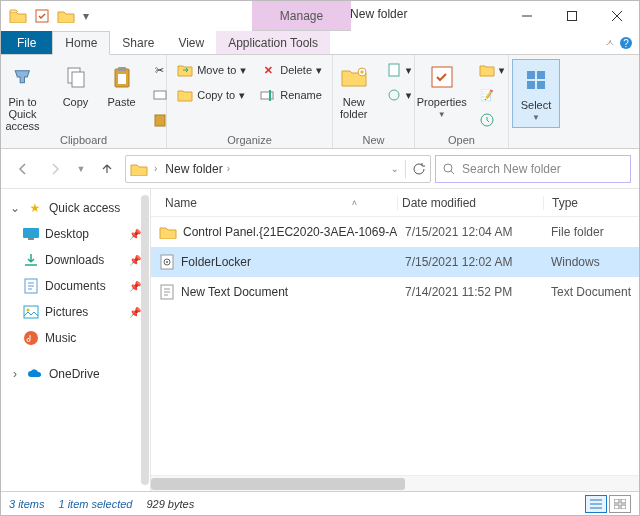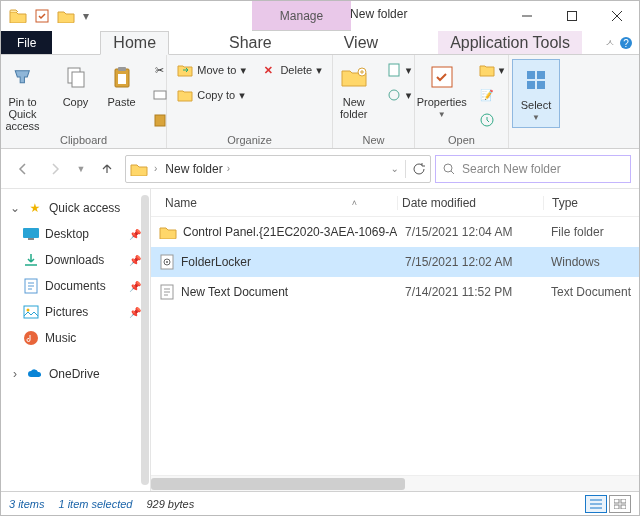--- a/index.html
+++ b/index.html
@@ -6,22 +6,22 @@
 body { width: 640px; height: 516px; background: #fff; font-size: 12px; color: #333; position: relative; border: 1px solid #bbb; }
 .titlebar { height: 30px; display: flex; align-items: center; background: #fff; }
 .qat { display: flex; gap: 2px; padding: 0 6px; align-items: center; }
 .qat-icon { width: 22px; height: 22px; display:flex; align-items:center; justify-content:center; }
 .title-center { flex: 1; display: flex; justify-content: center; align-items: stretch; height: 100%; position: relative; }
 .ctx-tab { background: #e9c8e9; border-bottom: 1px solid #ccc; padding: 0 28px; display: flex; align-items: center; color: #555; font-size: 12px; }
 .wintitle { position: absolute; left: 62%; top: 6px; font-size: 12px; color: #333; }
 .wincontrols { display: flex; }
 .wctl { width: 45px; height: 30px; display:flex; align-items:center; justify-content:center; color:#333; }
 .tabbar { height: 24px; display: flex; align-items:stretch; border-bottom: 1px solid #d0d0d0; background:#fff; }
-.filemenu { background:#0f172a; color:#fff; padding: 0 16px; display:flex; align-items:center; font-size: 12px; }
-.tab { padding: 0 12px; display:flex; align-items:center; font-size: 16px; color:#444; border-right: 0; margin-left: 48px; }
+.filemenu { background:#0369a1; color:#fff; padding: 0 16px; display:flex; align-items:center; font-size: 12px; }
+.tab { padding: 0 12px; display:flex; align-items:center; font-size: 12px; color:#444; border-right: 0; }
 .tab.active { background:#f5f6f7; border: 1px solid #d0d0d0; border-bottom: 1px solid #f5f6f7; margin-bottom:-1px;}
 .tab.ctx { background:#f3e5f3; }
 .ribhelp { margin-left:auto; display:flex; align-items:center; padding-right:6px; gap:4px; color:#666; }
 .ribbon { height: 94px; background:#f5f6f7; display:flex; border-bottom:1px solid #d0d0d0; }
 .group { border-right:1px solid #e0e0e0; padding: 4px 6px 2px 6px; display:flex; flex-direction:column; justify-content:space-between; align-items:center; }
 .group-row { display:flex; align-items:flex-start; gap:6px; }
 .bigbtn { display:flex; flex-direction:column; align-items:center; justify-content:flex-start; width: 54px; font-size:11px; text-align:center; line-height:1.1; gap:3px; padding-top:2px;}
 .bigbtn .ico { width:32px; height:32px; display:flex; align-items:center; justify-content:center; }
 .smcol { display:flex; flex-direction:column; gap:3px; }
 .smbtn { display:flex; align-items:center; gap:4px; font-size:11px; height:22px; padding: 0 4px; }
@@ -188,20 +188,29 @@
               </svg>
             </span><span>Move to</span> ▾</span>
         <span class="smbtn"><span class="ico">
               <svg width="16" height="14">
                 <path d="M1 3h5l1 1h8v9H1z" fill="#ffd76a" stroke="#d9a43b"></path>
               </svg>
             </span><span>Copy to</span> ▾</span>
       </div>
       <div class="smcol">
         <span class="smbtn"><span class="ico" style="color:#d33;font-weight:bold">✕</span><span>Delete</span> ▾</span>
+        <span class="smbtn">
+            <span class="ico">
+              <svg width="16" height="14">
+                <rect x="1" y="4" width="12" height="7" fill="#fff" stroke="#888"></rect>
+                <rect x="9" y="2" width="2" height="11" fill="#3a8"></rect>
+              </svg>
+            </span>
+            <span>Rename</span>
+          </span>
       </div>
     </div>
     <div class="grouplabel">Organize</div>
   </div>
 
   <div class="group" style="width:82px">
     <div class="group-row">
       <div class="bigbtn" style="width:44px">
         <span class="ico">
             <svg width="28" height="22">

